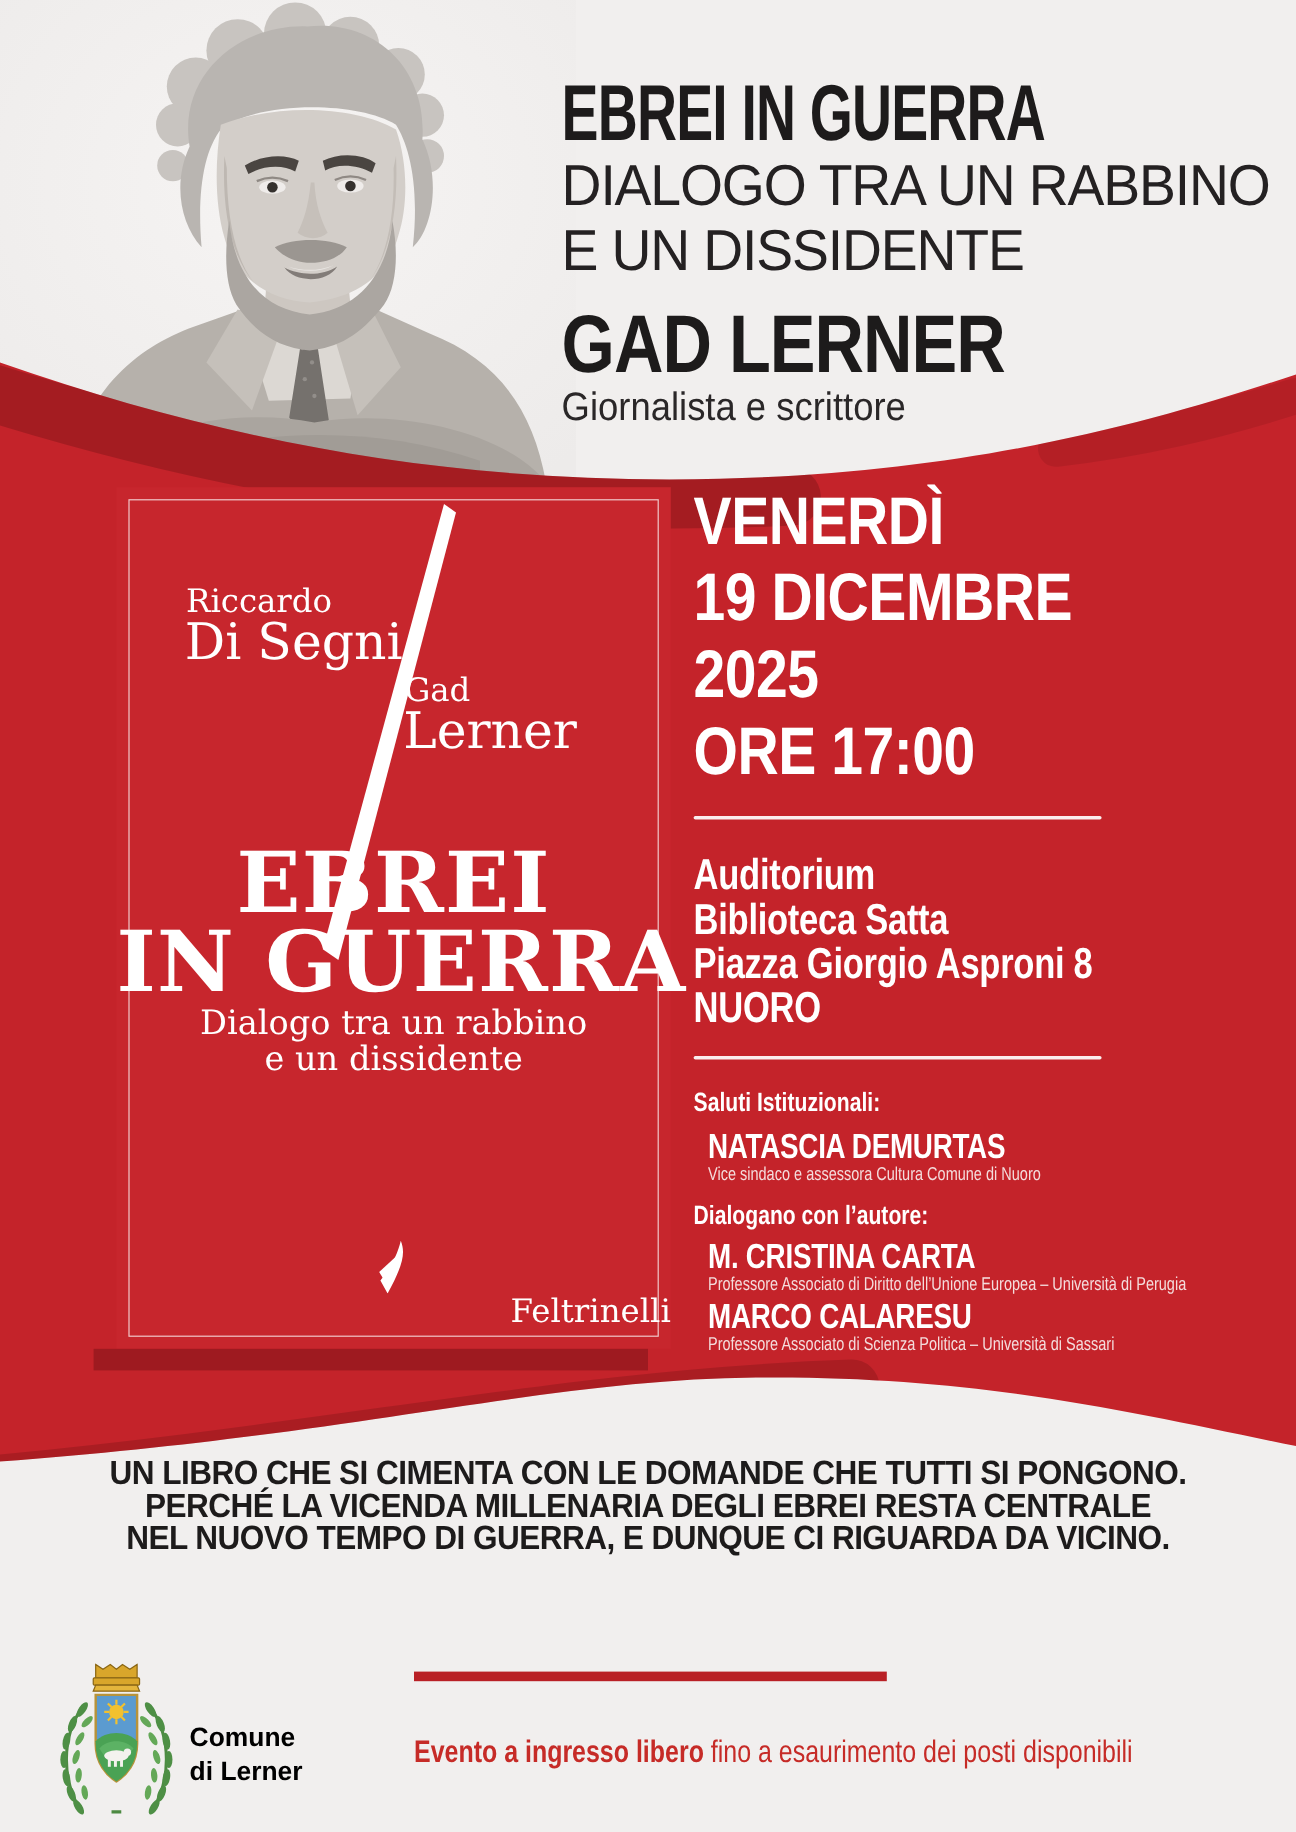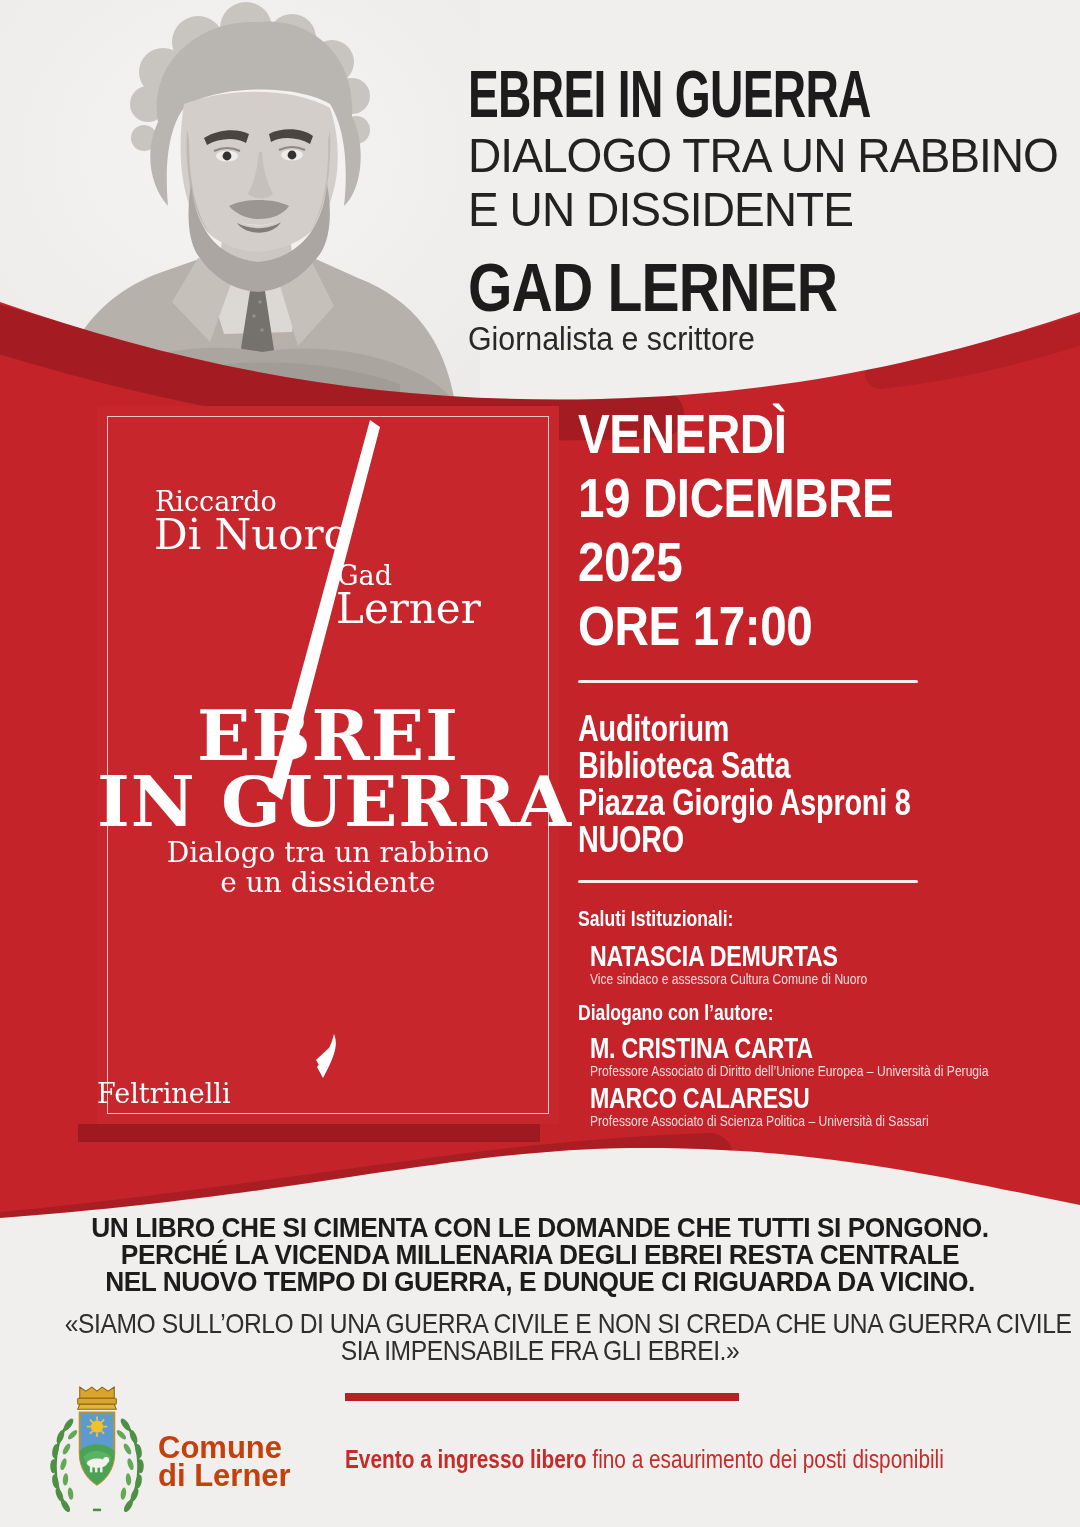--- a/index.html
+++ b/index.html
@@ -53,21 +53,21 @@
   .book-slash{position:absolute;left:0;top:0;width:462px;height:718px;}
   .book-text{position:absolute;color:#ffffff;font-family:"DejaVu Serif","Liberation Serif",serif;white-space:nowrap;}
   .bk-a1f{left:58px;top:80px;font-size:27px;}
   .bk-a1l{left:57px;top:104px;font-size:42px;}
   .bk-a2f{left:240px;top:154px;font-size:27px;}
   .bk-a2l{left:239px;top:178px;font-size:42px;}
   .bk-t1{left:0;top:288px;width:462px;text-align:center;font-size:70px;font-weight:bold;letter-spacing:1px;}
   .bk-t2{left:0;top:354px;width:462px;text-align:left;font-size:70px;font-weight:bold;letter-spacing:1px;}
   .bk-s1{left:0;top:430px;width:462px;text-align:center;font-size:28px;}
   .bk-s2{left:0;top:460px;width:462px;text-align:center;font-size:28px;}
-  .bk-pub{left:0;top:672px;width:462px;text-align:left;font-size:27px;}
+  .bk-pub{left:0;top:672px;width:462px;text-align:right;font-size:27px;}
   .bk-mark{left:211px;top:628px;width:40px;height:44px;}
   .book-shadow{left:78px;top:1124px;width:462px;height:18px;background:rgba(60,5,8,0.28);}
   
   .datecol{left:578px;top:402px;color:#fff;font-size:56px;font-weight:800;
     line-height:64px;white-space:nowrap;letter-spacing:-0.5px;
     transform:scaleX(0.85);transform-origin:left top;}
   .rule{height:3px;background:rgba(255,255,255,0.92);border-radius:2px;}
   .rule1{left:578px;top:680px;width:340px;}
   .rule2{left:578px;top:880px;width:340px;}
   .venuecol{left:578px;top:710px;color:#fff;font-size:36px;font-weight:bold;
@@ -87,21 +87,21 @@
   
   .blurb{left:0;top:1214px;width:1080px;text-align:center;color:#1d1b1b;
     font-size:28px;font-weight:bold;line-height:27px;letter-spacing:-0.5px;}
   .blurb div{transform:scaleX(0.94);transform-origin:center top;white-space:nowrap;}
   .quote{left:0;top:1310px;width:1080px;text-align:center;color:#2f2d2d;
     font-size:28px;font-weight:400;line-height:27px;letter-spacing:-0.5px;}
   .quote div{transform:scaleX(0.88);transform-origin:center top;white-space:nowrap;}
   .redbar{left:345px;top:1393px;width:394px;height:8px;background:#b92025;}
   
   .crest{left:44px;top:1386px;width:106px;height:130px;}
-  .comune{left:158px;top:1434px;color:#c2410c;font-size:31px;font-weight:bold;line-height:28px;white-space:nowrap;}
+  .comune{left:158px;top:1434px;color:#000000;font-size:22px;font-weight:bold;line-height:28px;white-space:nowrap;}
   .footline{left:345px;top:1444px;color:#c62b27;font-size:26px;white-space:nowrap;
     transform:scaleX(0.80);transform-origin:left top;}
   .footline .b{font-weight:bold;}
 </style>
 </head>
 <body>
 
 <div class="poster">
 
   <svg class="abs photo" viewBox="0 0 480 402" aria-hidden="true">
@@ -182,21 +182,21 @@
       <path d="M1080,330 C1010,352 950,366 880,374" stroke="rgba(40,0,2,0.10)" stroke-width="30" fill="none" stroke-linecap="round"></path>
     </g>
   </svg>
 
   <div class="abs book">
     <div class="book-inner"></div>
     <svg class="book-slash" viewBox="0 0 462 718" aria-hidden="true">
       <polygon points="273,14 283,21 185,394 172,385" fill="#ffffff"></polygon>
     </svg>
     <div class="book-text bk-a1f">Riccardo</div>
-    <div class="book-text bk-a1l">Di Nuoro</div>
+    <div class="book-text bk-a1l">Di Segni</div>
     <div class="book-text bk-a2f">Gad</div>
     <div class="book-text bk-a2l">Lerner</div>
     <div class="book-text bk-t1">EBREI</div>
     <div class="book-text bk-t2">IN GUERRA</div>
     <div class="book-text bk-s1">Dialogo tra un rabbino</div>
     <div class="book-text bk-s2">e un dissidente</div>
     <svg class="book-text bk-mark" style="position:absolute" viewBox="0 0 40 44" aria-hidden="true">
       <path d="M26,0 C30,10 28,20 15,44 L9,33 C18,22 23,12 26,0 Z" fill="#ffffff"></path>
       <path d="M8,26 L22,13 L18,26 L11,31 Z" fill="#ffffff"></path>
     </svg>
@@ -226,24 +226,20 @@
   <div class="abs seclabel lab2">Dialogano con l’autore:</div>
   <div class="abs pname nm2">M. CRISTINA CARTA</div>
   <div class="abs prole rl2">Professore Associato di Diritto dell’Unione Europea – Università di Perugia</div>
   <div class="abs pname nm3">MARCO CALARESU</div>
   <div class="abs prole rl3">Professore Associato di Scienza Politica – Università di Sassari</div>
 
   <div class="abs blurb">
     <div>UN LIBRO CHE SI CIMENTA CON LE DOMANDE CHE TUTTI SI PONGONO.</div>
     <div>PERCHÉ LA VICENDA MILLENARIA DEGLI EBREI RESTA CENTRALE</div>
     <div>NEL NUOVO TEMPO DI GUERRA, E DUNQUE CI RIGUARDA DA VICINO.</div>
-  </div>
-  <div class="abs quote">
-    <div>«SIAMO SULL’ORLO DI UNA GUERRA CIVILE E NON SI CREDA CHE UNA GUERRA CIVILE</div>
-    <div>SIA IMPENSABILE FRA GLI EBREI.»</div>
   </div>
   <div class="abs redbar"></div>
 
   <svg class="abs crest" viewBox="0 0 104 128" aria-hidden="true">
 
     <g stroke="#4d8a42" stroke-width="2.5" fill="none">
       <path d="M22,120 C8,96 6,62 24,36"></path>
       <path d="M82,120 C96,96 98,62 80,36"></path>
       <path d="M48,122 L56,122"></path>
     </g>

